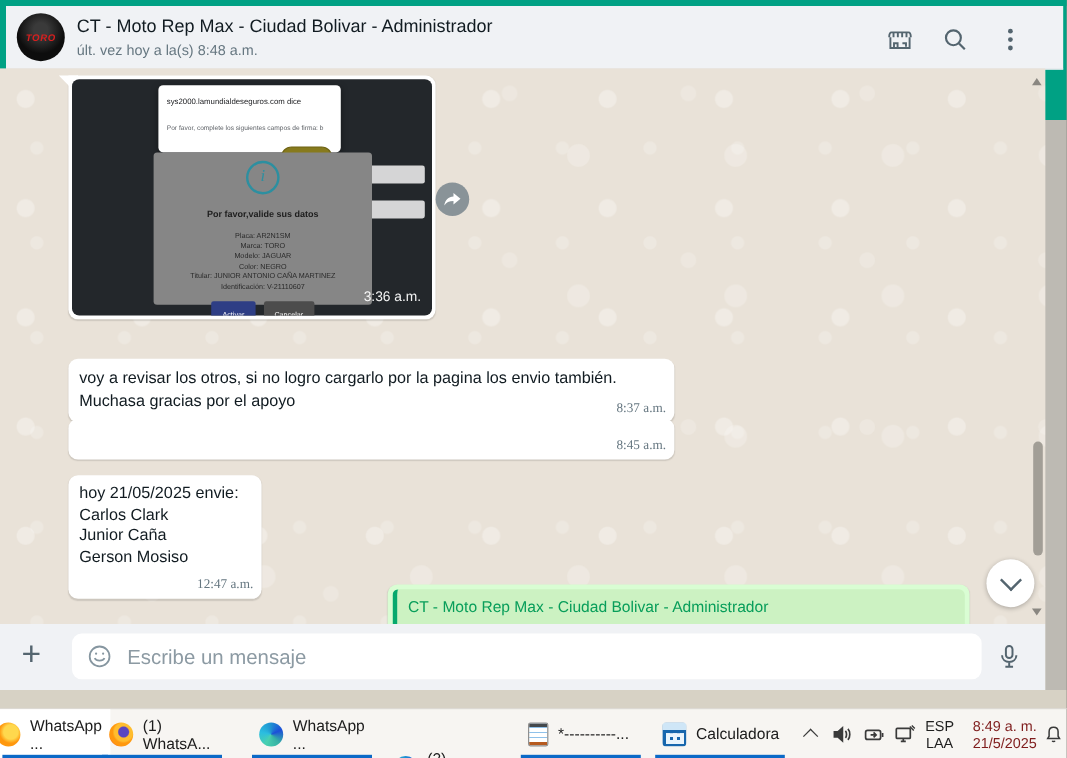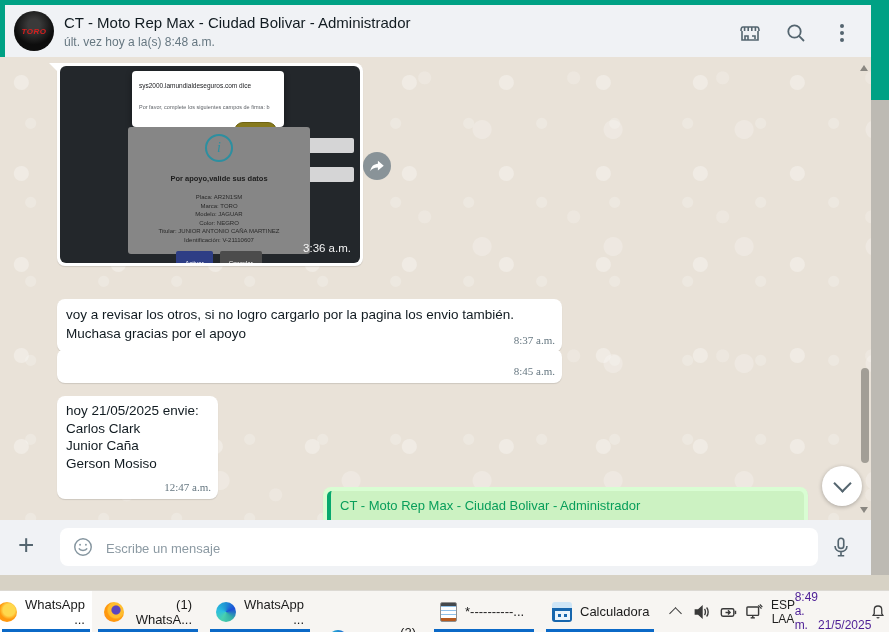--- a/index.html
+++ b/index.html
@@ -7,21 +7,21 @@
     font-family:"Liberation Sans",sans-serif;background:#e9e2d8;}
 
   
   .top-strip{position:absolute;left:0;top:0;width:889px;height:5px;background:#00a184;}
   .left-strip{position:absolute;left:0;top:5px;width:5px;height:105px;background:#00a184;}
   .right-green{position:absolute;left:871px;top:0;width:18px;height:100px;background:#00a184;}
   .right-gray{position:absolute;left:871px;top:100px;width:18px;height:475px;background:#bdbab3;}
 
   
   .header{position:absolute;left:5px;top:5px;width:866px;height:52px;background:#f0f2f5;
-    border-bottom:1px solid #e3e6e9;}
+    border-bottom:1px solid #e3e6e9;padding-left:15px;}
   .avatar{position:absolute;left:9px;top:6px;width:40px;height:40px;border-radius:50%;
     background:radial-gradient(circle at 50% 35%,#3a3a3a 0 18%,#0d0d0d 60%);display:flex;align-items:center;justify-content:center;}
   .avatar span{color:#d91f1f;font-size:8px;font-weight:bold;font-style:italic;letter-spacing:.5px;}
   .hdr-title{position:absolute;left:59px;top:9px;font-size:15px;font-weight:500;color:#111b21;}
   .hdr-sub{position:absolute;left:59px;top:30px;font-size:12px;color:#667781;}
   .hdr-ic{position:absolute;top:17px;color:#54656f;}
   .ic-store{left:733px;}
   .ic-search{left:780px;}
   .kebab{left:829px;top:16px;display:flex;flex-direction:column;gap:3px;padding:3px 6px;}
   .kebab i{width:4px;height:4px;border-radius:50%;background:#54656f;}
@@ -90,29 +90,29 @@
     background:#fff;box-shadow:0 1px 4px rgba(0,0,0,.28);display:flex;align-items:center;justify-content:center;}
   .chev{width:11px;height:11px;border-right:2.5px solid #54656f;border-bottom:2.5px solid #54656f;
     transform:rotate(45deg);margin-top:-6px;}
 
   
   .composer{position:absolute;left:0;top:520px;width:871px;height:55px;background:#f0f2f5;}
   .plus{position:absolute;left:18px;top:9px;font-size:28px;font-weight:300;color:#54656f;}
   .field{position:absolute;left:60px;top:8px;width:758px;height:38px;background:#fff;border-radius:8px;}
   .emoji{position:absolute;left:12px;top:8px;}
   .field input{position:absolute;left:44px;top:0;width:690px;height:38px;border:none;outline:none;
-    font-family:"Liberation Sans",sans-serif;font-size:13px;color:#3b4a54;background:rgba(0,0,0,0);}
+    font-family:"Liberation Sans",sans-serif;font-size:17px;color:#3b4a54;background:rgba(0,0,0,0);}
   .field input::placeholder{color:#8c9aa3;}
   .mic{position:absolute;left:830px;top:15px;}
 
   
   .desktop{position:absolute;left:0;top:575px;width:889px;height:15px;background:#d7d2c5;}
   .taskbar{position:absolute;left:0;top:590px;width:889px;height:42px;background:#f7f5f2;border-top:1px solid #dcd9d3;}
   .titem{position:absolute;top:0;height:41px;display:flex;align-items:center;gap:8px;padding:0 8px;
-    box-sizing:border-box;font-size:13px;color:#1b1b1b;overflow:hidden;text-align:right;}
+    box-sizing:border-box;font-size:13px;color:#1b1b1b;overflow:hidden;}
   .titem::after{content:"";position:absolute;left:2px;right:2px;bottom:0;height:3px;background:#0b69c7;}
   .titem.active{background:#fff;}
   .ticon{width:20px;height:20px;flex:0 0 auto;}
   .icon-firefox{border-radius:50%;background:radial-gradient(circle at 60% 40%,#5a46c0 0 24%,#ffbd2e 30% 45%,#ff980e 55% 70%,#e8452c 85%,#b5121b 100%);}
   .icon-partial{margin-left:-11px;border-radius:50%;background:radial-gradient(circle at 60% 40%,#ffd84d 0 35%,#ff980e 55% 75%,#e8452c 100%);}
   .icon-edge{border-radius:50%;background:conic-gradient(from 210deg,#49d0b0,#2bbde0,#1f94d2,#1c4fd8,#35b2a5,#49d0b0);}
   .icon-notepad{width:17px;height:20px;border-radius:2px;border:1px solid #8f8f8f;box-sizing:border-box;
     background:
       linear-gradient(#44484c 0 3px,rgba(0,0,0,0) 3px),
       linear-gradient(0deg,#b65a1f 0 3px,rgba(0,0,0,0) 3px),
@@ -123,21 +123,21 @@
       repeating-linear-gradient(#eaf4fc 0 3px,rgba(0,0,0,0) 3px 6px) 3px 9px / 15px 9px no-repeat,
       linear-gradient(#cfe6f7 0 6px,rgba(0,0,0,0) 6px),
       #1766ad;}
   .tray{position:absolute;top:0;height:41px;display:flex;align-items:center;justify-content:center;color:#3a3a3a;}
   .tr-chev{left:664px;width:22px;}
   .tr-chev .chevu{width:8px;height:8px;border-left:1.6px solid #3a3a3a;border-top:1.6px solid #3a3a3a;transform:rotate(45deg);margin-top:4px;}
   .tr-speaker{left:690px;width:24px;}
   .tr-batt{left:716px;width:24px;}
   .tr-disp{left:742px;width:24px;}
   .tr-lang{left:766px;width:34px;flex-direction:column;font-size:12px;line-height:14px;color:#1f1f1f;}
-  .tr-clock{left:802px;width:62px;flex-direction:row;align-items:flex-end;font-size:12px;line-height:14px;color:#4c1d95;}
+  .tr-clock{left:802px;width:62px;flex-direction:column;align-items:flex-end;font-size:12px;line-height:14px;color:#7f1d1d;}
   .tr-bell{left:868px;width:20px;}
   svg{display:block;}
 </style>
 </head>
 <body>
 
 <div class="screen">
 
   <div class="top-strip"></div>
   <div class="left-strip"></div>
@@ -177,21 +177,21 @@
       <div class="shot">
         <div class="jsdialog">
           <div class="t">sys2000.lamundialdeseguros.com dice</div>
           <div class="b">Por favor, complete los siguientes campos de firma: b</div>
           <div class="ok">Aceptar</div>
         </div>
         <div class="ghostbox gb1"></div>
         <div class="ghostbox gb2"></div>
         <div class="valmodal">
           <div class="info-circ">i</div>
-          <div class="hd">Por apoyo,valide sus datos</div>
+          <div class="hd">Por favor,valide sus datos</div>
           <div class="fl">
             <div>Placa: AR2N1SM</div>
             <div>Marca: TORO</div>
             <div>Modelo: JAGUAR</div>
             <div>Color: NEGRO</div>
             <div>Titular: JUNIOR ANTONIO CAÑA MARTINEZ</div>
             <div>Identificación: V-21110607</div>
           </div>
           <div class="btns">
             <span class="btn-act">Activar</span>
@@ -260,21 +260,21 @@
     </div>
   </div>
 
   <div class="desktop"></div>
 
   <div class="taskbar">
     <div class="titem active" style="left:0;width:92px;">
       <div class="ticon icon-partial"></div>
       <span>WhatsApp ...</span>
     </div>
-    <div class="titem" style="left:96px;width:104px;">
+    <div class="titem" style="left:83px;width:104px;">
       <div class="ticon icon-firefox"></div>
       <span>(1) WhatsA...</span>
     </div>
     <div class="titem" style="left:208px;width:104px;">
       <div class="ticon icon-edge"></div>
       <span>WhatsApp ...</span>
     </div>
     <div class="titem" style="left:320px;width:104px;margin-top:28px;">
       <div class="ticon icon-edge"></div>
       <span>(2) WhatsA...</span>

